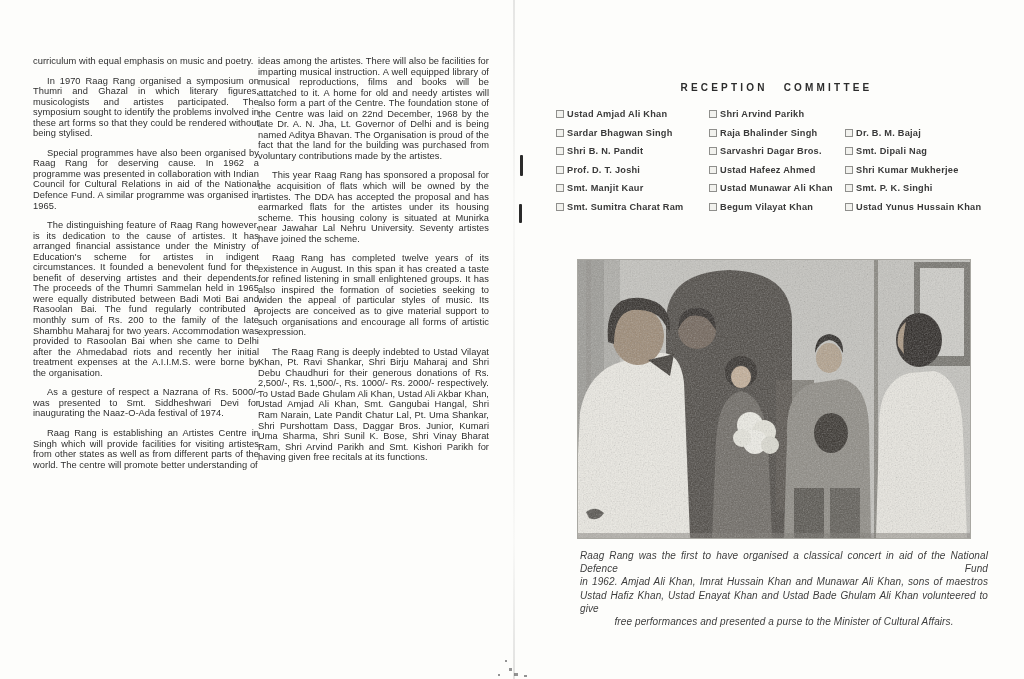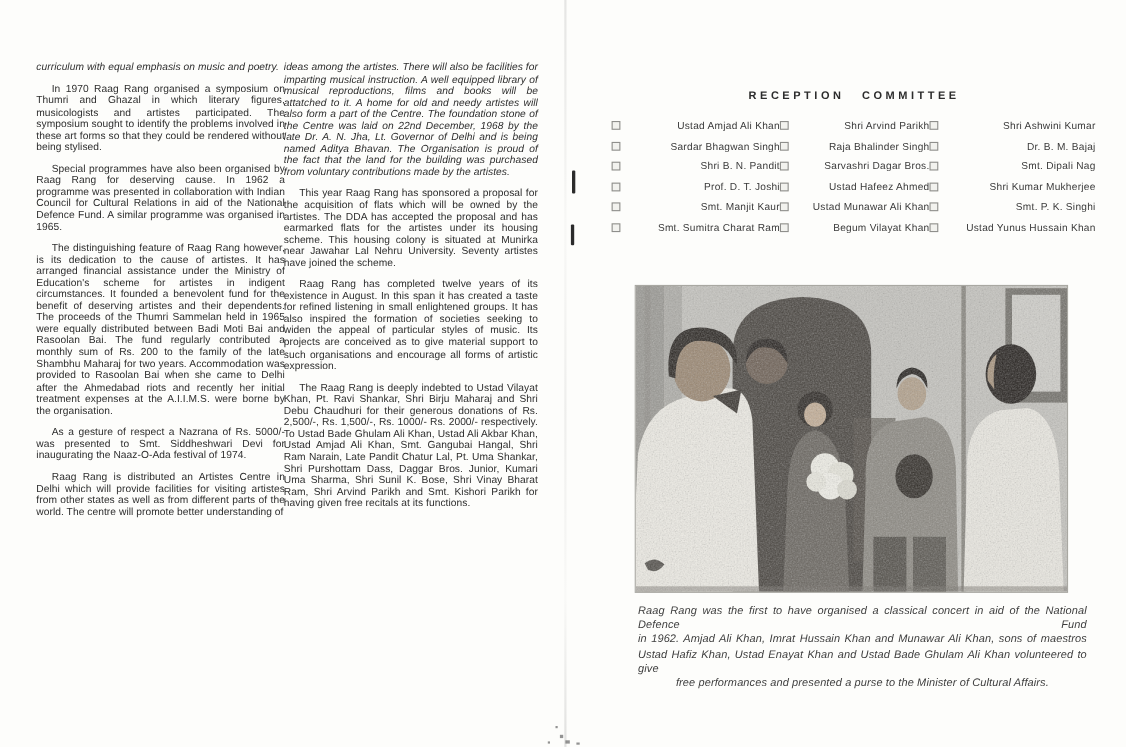--- a/index.html
+++ b/index.html
@@ -14,21 +14,21 @@
   
   .textcol{
     position:absolute;top:56px;
     font-size:9.3px;line-height:10.55px;color:#2e2e2e;
     text-align:justify;letter-spacing:.05px;
   }
   #col1{left:33px;width:226px;}
   #col2{left:258px;width:231px;}
   .textcol p{margin:0 0 0 0;text-indent:14px;}
   .textcol p + p{margin-top:9px;}
-  .textcol p.cont{text-indent:0;font-style:italic;}
+  .textcol p.cont{text-indent:0;}
 
   
   .fold{
     position:absolute;left:513px;top:0;width:2px;height:679px;
     background:linear-gradient(to bottom,
       rgba(120,120,120,.18) 0%, rgba(150,150,150,.05) 30%,
       rgba(130,130,130,.12) 55%, rgba(150,150,150,.04) 80%,
       rgba(110,110,110,.2) 100%);
   }
   .bmark{position:absolute;background:#2b2b2b;border-radius:1px;}
@@ -46,21 +46,21 @@
     position:absolute;left:556px;top:105px;width:440px;
     display:grid;grid-template-rows:repeat(7,18.5px);
     font-size:9.2px;color:#3a3a3a;letter-spacing:.25px;
   }
   .c-row{display:grid;grid-template-columns:153px 136px 151px;}
   .c-cell{display:flex;align-items:center;}
   .sq{
     width:6px;height:6px;border:1px solid #8f8f8c;background:#f2f2ee;
     flex:0 0 auto;margin-right:3px;
   }
-  .cname{flex:1 1 auto;text-align:right;white-space:nowrap;}
+  .cname{flex:1 1 auto;text-align:left;white-space:nowrap;font-weight:bold;}
 
   
   .photo{
     position:absolute;left:578px;top:260px;width:392px;height:278px;
     outline:1px solid #a9a8a2;
   }
 
   
   .caption{
     position:absolute;left:580px;top:549px;width:408px;
@@ -75,21 +75,21 @@
 
 <div class="scan">
 
   <div>
     <div class="textcol" id="col1">
       <p class="cont">curriculum with equal emphasis on music and poetry.</p>
       <p>In 1970 Raag Rang organised a symposium on Thumri and Ghazal in which literary figures, musicologists and artistes participated.  The symposium sought to identify the problems involved in these art forms so that they could be rendered without being stylised.</p>
       <p>Special programmes have also been organised by Raag Rang for deserving cause. In 1962 a programme was presented in collaboration with Indian Council for Cultural Relations in aid of the National Defence Fund.  A similar programme was organised in 1965.</p>
       <p>The distinguishing feature of Raag Rang however, is its dedication to the cause of artistes.  It has arranged financial assistance under the Ministry of Education's scheme for artistes in indigent circumstances.  It founded a benevolent fund for the benefit of deserving artistes and their dependents.  The proceeds of the Thumri Sammelan held in 1965 were equally distributed between Badi Moti Bai and Rasoolan Bai.  The fund regularly contributed a monthly sum of Rs. 200 to the family of the late Shambhu Maharaj for two years. Accommodation was provided to Rasoolan Bai when she came to Delhi after the Ahmedabad riots and recently her initial treatment expenses at the A.I.I.M.S. were borne by the organisation.</p>
       <p>As a gesture of respect a Nazrana of Rs. 5000/- was presented to Smt. Siddheshwari Devi for inaugurating the Naaz-O-Ada festival of 1974.</p>
-      <p>Raag Rang is distributed an Artistes Centre in Delhi which will provide facilities for visiting artistes from other states as well as from different parts of the world.  The centre will promote better understanding of</p>
+      <p>Raag Rang is establishing an Artistes Centre in Singh which will provide facilities for visiting artistes from other states as well as from different parts of the world.  The centre will promote better understanding of</p>
     </div>
     <div class="textcol" id="col2">
       <p class="cont">ideas among the artistes. There will also be facilities for imparting musical instruction. A well equipped library of musical reproductions, films and books will be attatched to it. A home for old and needy artistes will also form a part of the Centre.  The foundation stone of the Centre was laid on 22nd December, 1968 by the late Dr. A. N. Jha, Lt. Governor of Delhi and is being named Aditya Bhavan.  The Organisation is proud of the fact that the land for the building was purchased from voluntary contributions made by the artistes.</p>
       <p>This year Raag Rang has sponsored a proposal for the acquisition of flats which will be owned by the artistes.  The DDA has accepted the proposal and has earmarked flats for the artistes under its housing scheme. This housing colony is situated at Munirka near Jawahar Lal Nehru University.  Seventy artistes have joined the scheme.</p>
       <p>Raag Rang has completed twelve years of its existence in August.  In this span it has created a taste for refined listening in small enlightened groups.  It has also inspired the formation of societies seeking to widen the appeal of particular styles of music.  Its projects are conceived as to give material support to such organisations and encourage all forms of artistic expression.</p>
       <p>The Raag Rang is deeply indebted to Ustad Vilayat Khan, Pt. Ravi Shankar, Shri Birju Maharaj and Shri Debu Chaudhuri for their generous donations of Rs. 2,500/-, Rs. 1,500/-, Rs. 1000/- Rs. 2000/- respectively.  To Ustad Bade Ghulam Ali Khan, Ustad Ali Akbar Khan, Ustad Amjad Ali Khan, Smt. Gangubai Hangal, Shri Ram Narain, Late Pandit Chatur Lal, Pt. Uma Shankar, Shri Purshottam Dass, Daggar Bros. Junior, Kumari Uma Sharma, Shri Sunil K. Bose, Shri Vinay Bharat Ram, Shri Arvind Parikh and Smt. Kishori Parikh for having given free recitals at its functions.</p>
     </div>
   </div>
 
   <div class="fold"></div>
@@ -107,24 +107,20 @@
 
     <div class="committee">
       <div class="c-row">
         <div class="c-cell">
             <span class="sq"></span>
             <span class="cname">Ustad Amjad Ali Khan</span>
           </div>
         <div class="c-cell">
             <span class="sq"></span>
             <span class="cname">Shri Arvind Parikh</span>
-          </div>
-        <div class="c-cell">
-            <span class="sq"></span>
-            <span class="cname">Shri Ashwini Kumar</span>
           </div>
       </div>
       <div class="c-row">
         <div class="c-cell">
             <span class="sq"></span>
             <span class="cname">Sardar Bhagwan Singh</span>
           </div>
         <div class="c-cell">
             <span class="sq"></span>
             <span class="cname">Raja Bhalinder Singh</span>

